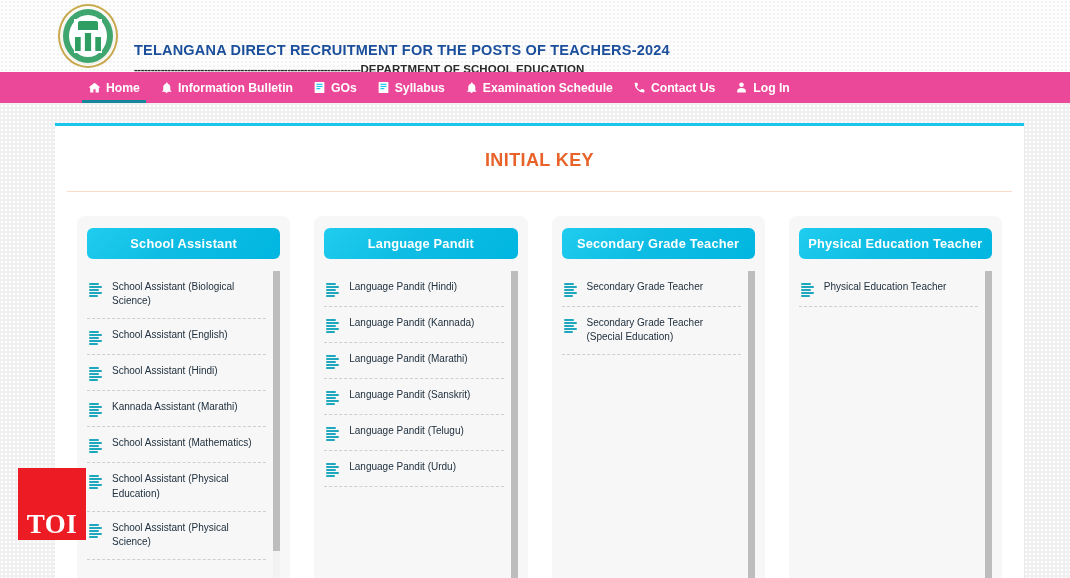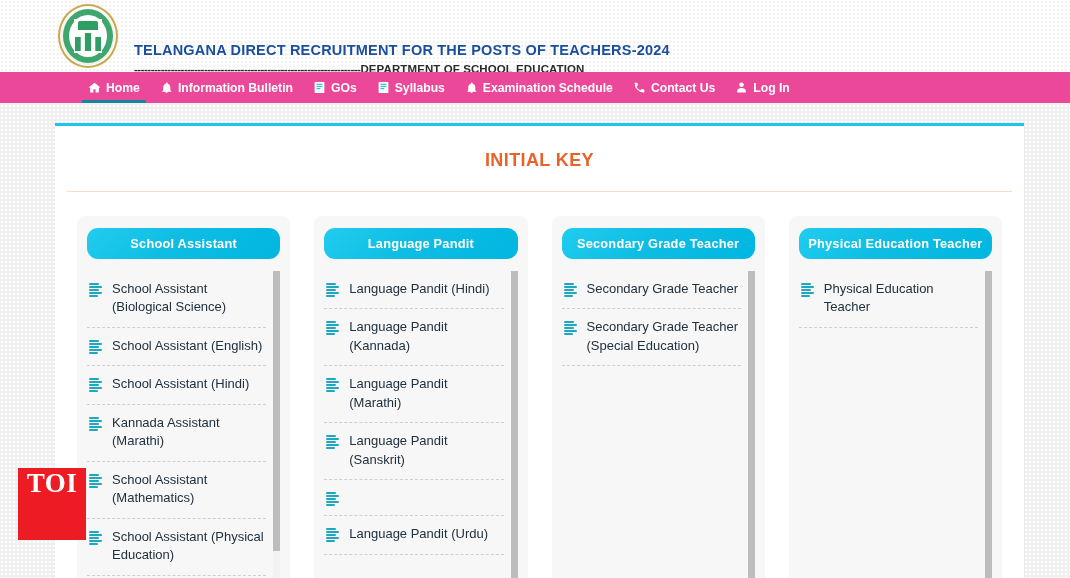--- a/index.html
+++ b/index.html
@@ -189,21 +189,21 @@
     flex: 1 1 0;
     min-width: 0;
     background: #f7f7f7;
     border-radius: 8px;
     padding: 12px 10px 0 10px;
     min-height: 366px;
     position: relative;
   }
   .col-head {
     background: linear-gradient(135deg, #20cdef 0%, #0fbde4 45%, #00b6e0 100%);
-    border-radius: 11px;
+    border-radius: 6px;
     color: #ffffff;
     font-size: 12.8px;
     font-weight: bold;
     text-align: center;
     padding: 8px 6px;
     letter-spacing: .2px;
     cursor: pointer;
   }
   .col-body {
     position: relative;
@@ -214,21 +214,21 @@
   }
   .item {
     display: flex;
     align-items: flex-start;
     gap: 9px;
     padding: 9px 2px 10px 2px;
     border-bottom: 1px dashed #cfcfcf;
     cursor: pointer;
   }
   .item-label {
-    font-size: 13px;
+    font-size: 10px;
     color: #20313f;
     line-height: 1.42;
   }
 
   
   .file-ico {
     flex: 0 0 14px;
     width: 14px;
     height: 13px;
     margin-top: 3px;
@@ -267,21 +267,21 @@
   
   .toi-mark {
     position: absolute;
     left: 18px;
     top: 468px;
     width: 68px;
     height: 72px;
     background: #ed1c24;
     z-index: 30;
     display: flex;
-    align-items: flex-start;
+    align-items: flex-end;
     justify-content: center;
     pointer-events: none;
   }
   .toi-mark span {
     font-family: "Liberation Serif", serif;
     color: #ffffff;
     font-size: 27px;
     font-weight: bold;
     letter-spacing: .5px;
   }
@@ -496,20 +496,21 @@
               <span class="item-label">Language Pandit (Sanskrit)</span>
             </div>
             <div class="item">
               <span class="file-ico">
                 <span></span>
                 <span></span>
                 <span></span>
                 <span></span>
                 <span></span>
               </span>
+              <span class="item-label">Language Pandit (Telugu)</span>
             </div>
             <div class="item">
               <span class="file-ico">
                 <span></span>
                 <span></span>
                 <span></span>
                 <span></span>
                 <span></span>
               </span>
               <span class="item-label">Language Pandit (Urdu)</span>

